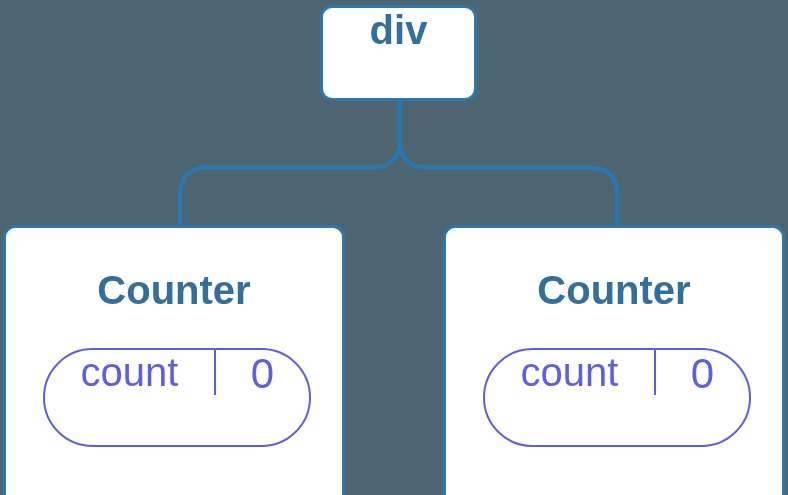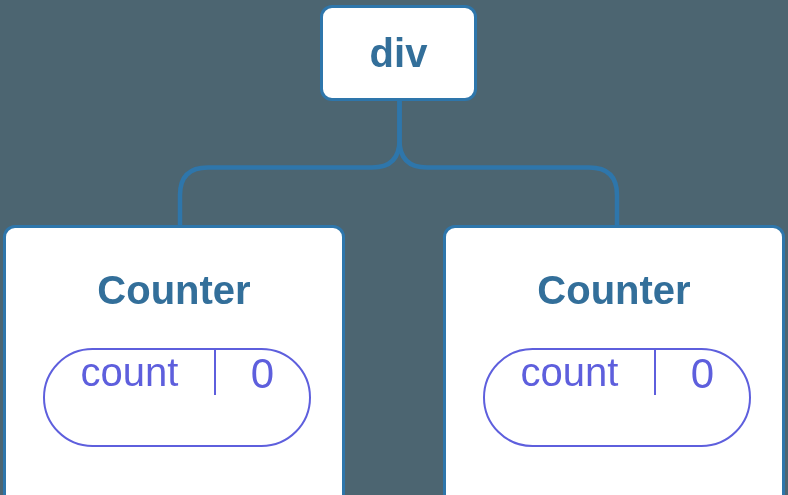--- a/index.html
+++ b/index.html
@@ -32,21 +32,20 @@
     stroke-width: 4.5;
   }
   .node-root {
     position: absolute;
     left: 320px; top: 5px;
     width: 157px; height: 96px;
     background: var(--node-background);
     border: 3px solid var(--connector);
     border-radius: 12px;
     display: flex;
-    align-items: center;
     justify-content: center;
   }
   .node-root .node-label {
     font-size: 40px;
     font-weight: 700;
     color: var(--label-text);
   }
   .card {
     position: absolute;
     top: 225px;

